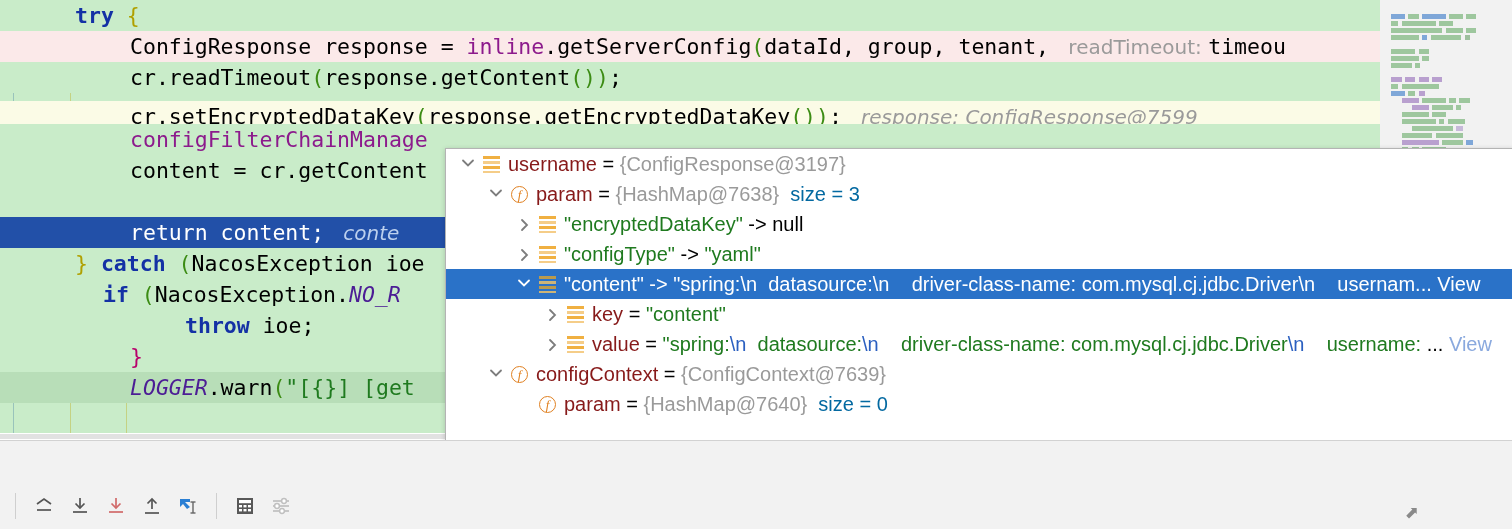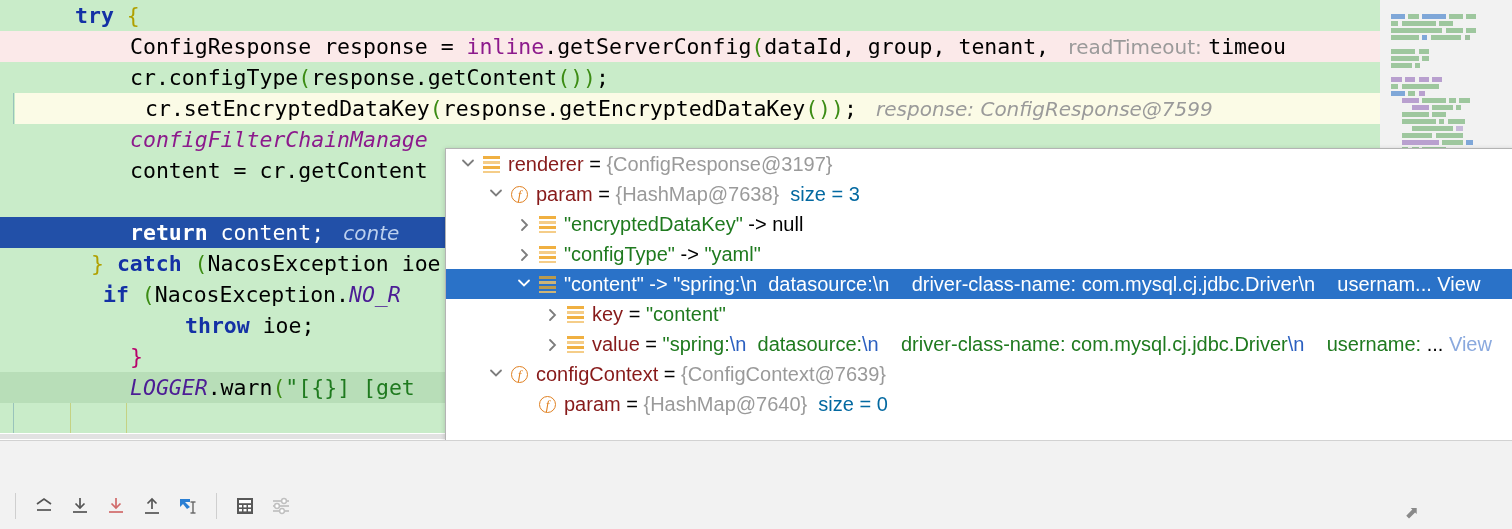--- a/index.html
+++ b/index.html
@@ -210,27 +210,27 @@
 
 <div id="root">
 
   <div id="editor">
     <div class="indent-guide" style="left:13px;"></div>
     <div class="indent-guide g2" style="left:70px;"></div>
     <div class="indent-guide g2" style="left:126px; top:278px; height:162px;"></div>
     <div id="code-lines">
         <div class="code-line ln-bg-green" style="top: 0px;"><div class="code-text" style="left: 75px;"><span class="kw">try</span><span class="typ"> </span><span class="brc">{</span></div></div>
         <div class="code-line ln-bg-pink" style="top: 31px;"><div class="code-text" style="left: 130px;"><span class="typ">ConfigResponse response = </span><span class="fld">inline</span><span class="typ">.getServerConfig</span><span class="par">(</span><span class="typ">dataId, group, tenant, </span><span class="hint"> readTimeout: </span><span class="typ">timeou</span></div></div>
-        <div class="code-line ln-bg-green" style="top: 62px;"><div class="code-text" style="left: 130px;"><span class="typ">cr.configType</span><span class="par">(</span><span class="typ">response.getContent</span><span class="par">()</span><span class="par">)</span><span class="typ">;</span></div></div>
-        <div class="code-line ln-bg-cream" style="top: 93px; margin-left: 15px;"><div class="code-text" style="left: 130px;"><span class="typ">cr.setEncryptedDataKey</span><span class="par">(</span><span class="typ">response.getEncryptedDataKey</span><span class="par">()</span><span class="par">)</span><span class="typ">;</span><span class="hint-i">   response: ConfigResponse@7599</span></div></div>
-        <div class="code-line ln-bg-green" style="top: 124px;"><div class="code-text" style="left: 130px; font-style: italic;"><span class="fld">configFilterChainManage</span></div></div>
+        <div class="code-line ln-bg-green" style="top: 62px;"><div class="code-text" style="left: 130px;"><span class="typ">cr.readTimeout</span><span class="par">(</span><span class="typ">response.getContent</span><span class="par">()</span><span class="par">)</span><span class="typ">;</span></div></div>
+        <div class="code-line ln-bg-cream" style="top: 101px;"><div class="code-text" style="left: 130px;"><span class="typ">cr.setEncryptedDataKey</span><span class="par">(</span><span class="typ">response.getEncryptedDataKey</span><span class="par">()</span><span class="par">)</span><span class="typ">;</span><span class="hint-i">   response: ConfigResponse@7599</span></div></div>
+        <div class="code-line ln-bg-green" style="top: 124px;"><div class="code-text" style="left: 130px;"><span class="fld">configFilterChainManage</span></div></div>
         <div class="code-line ln-bg-green" style="top: 155px;"><div class="code-text" style="left: 130px;"><span class="typ">content = cr.getContent</span></div></div>
         <div class="code-line ln-bg-green" style="top: 186px;"><div class="code-text" style="left: 130px;"></div></div>
-        <div class="code-line ln-bg-sel" style="top: 217px;"><div class="code-text" style="left: 130px;"><span class="sel-txt" style="font-weight: 700;">return</span><span class="sel-txt"> content;</span><span class="sel-hint">   conte</span></div></div>
-        <div class="code-line ln-bg-green" style="top: 248px;"><div class="code-text" style="left: 75px; margin-left: 16px;"><span class="brc">}</span><span class="typ"> </span><span class="kw">catch</span><span class="typ"> </span><span class="par">(</span><span class="typ">NacosException ioe</span></div></div>
+        <div class="code-line ln-bg-sel" style="top: 217px;"><div class="code-text" style="left: 130px;"><span class="sel-txt" style="font-weight: 400;">return</span><span class="sel-txt"> content;</span><span class="sel-hint">   conte</span></div></div>
+        <div class="code-line ln-bg-green" style="top: 248px;"><div class="code-text" style="left: 75px;"><span class="brc">}</span><span class="typ"> </span><span class="kw">catch</span><span class="typ"> </span><span class="par">(</span><span class="typ">NacosException ioe</span></div></div>
         <div class="code-line ln-bg-green" style="top: 279px;"><div class="code-text" style="left: 103px;"><span class="kw">if</span><span class="typ"> </span><span class="par">(</span><span class="typ">NacosException.</span><span class="stat">NO_R</span></div></div>
         <div class="code-line ln-bg-green" style="top: 310px;"><div class="code-text" style="left: 185px;"><span class="kw">throw</span><span class="typ"> ioe;</span></div></div>
         <div class="code-line ln-bg-green" style="top: 341px;"><div class="code-text" style="left: 130px;"><span class="brc2">}</span></div></div>
         <div class="code-line ln-bg-dkgreen" style="top: 372px;"><div class="code-text" style="left: 130px;"><span class="stat">LOGGER</span><span class="typ">.warn</span><span class="par">(</span><span class="str">"[{}] [get</span></div></div>
       </div>
     <div id="hscroll">
       <div id="hscroll-thumb"></div>
     </div>
     <div id="minimap">
       <div id="minimap-inner">
@@ -296,21 +296,21 @@
 
   <div id="popup">
     <div id="tree">
         <div class="tree-row">
           <span class="arrow" style="left: 12px;">
             <svg width="14" height="10" viewBox="0 0 14 10">
               <path d="M2 2.5 L7 7.5 L12 2.5" fill="none" stroke="#7d7d7d" stroke-width="1.8" stroke-linecap="round"></path>
             </svg>
           </span>
           <span class="ic ic-list" style="left: 37px;"></span>
-          <span class="rowtext" style="left: 62px;"><span class="t-name">renderer</span><span class="t-eq"> = </span><span class="t-obj">{ConfigResponse@3197}</span></span>
+          <span class="rowtext" style="left: 62px;"><span class="t-name">username</span><span class="t-eq"> = </span><span class="t-obj">{ConfigResponse@3197}</span></span>
         </div>
         <div class="tree-row">
           <span class="arrow" style="left: 40px;">
             <svg width="14" height="10" viewBox="0 0 14 10">
               <path d="M2 2.5 L7 7.5 L12 2.5" fill="none" stroke="#7d7d7d" stroke-width="1.8" stroke-linecap="round"></path>
             </svg>
           </span>
           <span class="ic ic-field" style="left: 65px;">f</span>
           <span class="rowtext" style="left: 90px;"><span class="t-name">param</span><span class="t-eq"> = </span><span class="t-obj">{HashMap@7638}</span><span class="t-size">  size = 3</span></span>
         </div>

